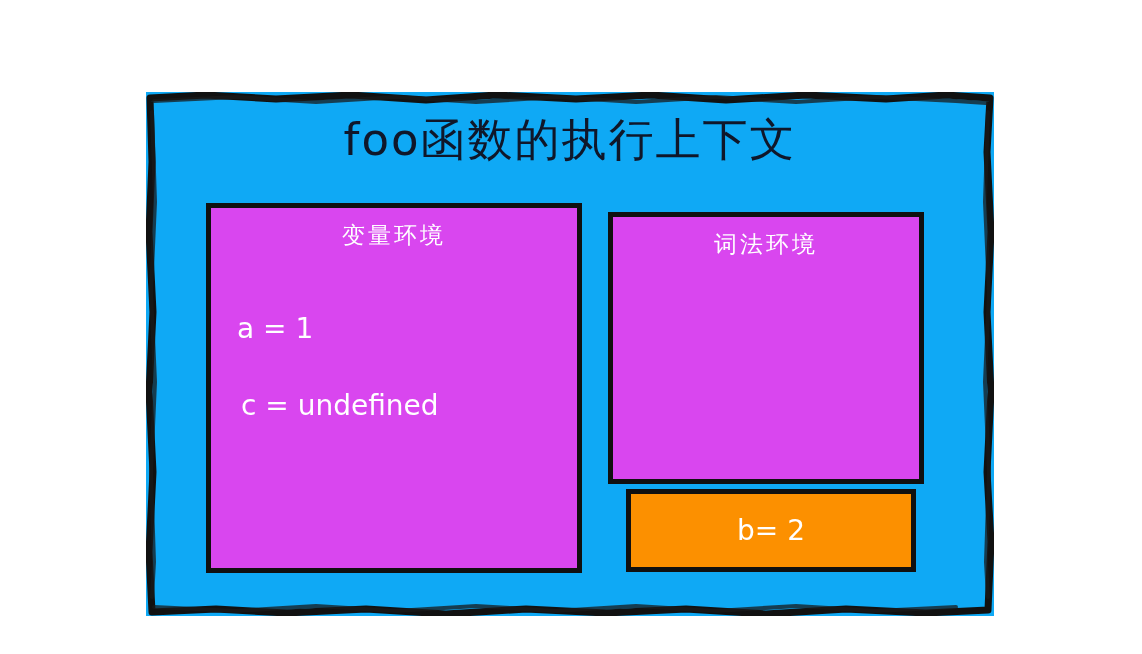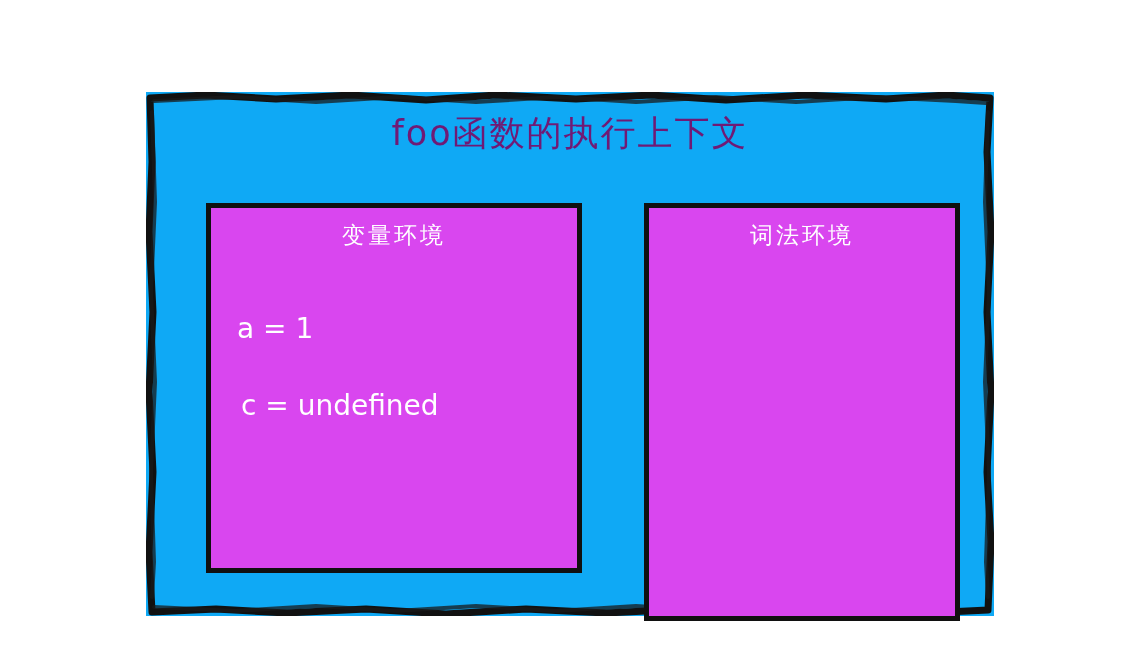--- a/index.html
+++ b/index.html
@@ -44,37 +44,37 @@
     height: 100%;
     pointer-events: none;
   }
 
   .ctx-title {
     position: absolute;
     left: 0;
     top: 18px;
     width: 848px;
     text-align: center;
-    color: #701a75;
-    font-size: 35px;
+    color: #0f172a;
+    font-size: 45px;
     letter-spacing: 2px;
     font-family: "DejaVu Sans", "Liberation Sans", sans-serif;
     font-weight: 400;
     white-space: nowrap;
   }
 
   
   .env-panel {
     position: absolute;
     background: #d946ef;
     border: 5px solid #101010;
     box-sizing: border-box;
   }
   .env-panel.variable  { left: 60px;  top: 111px; width: 376px; height: 370px; }
-  .env-panel.lexical   { left: 462px; top: 111px; width: 316px; height: 418px; margin-left: 36px; }
+  .env-panel.lexical   { left: 462px; top: 120px; width: 316px; height: 272px; }
 
   .env-title {
     position: absolute;
     left: 0;
     top: 12px;
     width: 100%;
     text-align: center;
     color: #ffffff;
     font-size: 23px;
     letter-spacing: 3px;
@@ -139,16 +139,19 @@
       <div class="var-entry a">a = 1</div>
 
       <div class="var-entry c">c = undefined</div>
     </div>
 
     <div class="env-panel lexical">
 
       <div class="env-title">词法环境</div>
 
 
+      <div class="lex-box box-2">
+        <div class="lex-line">b= 2</div>
+      </div>
     </div>
 
   </div>
 </div>
 
 </body></html>

